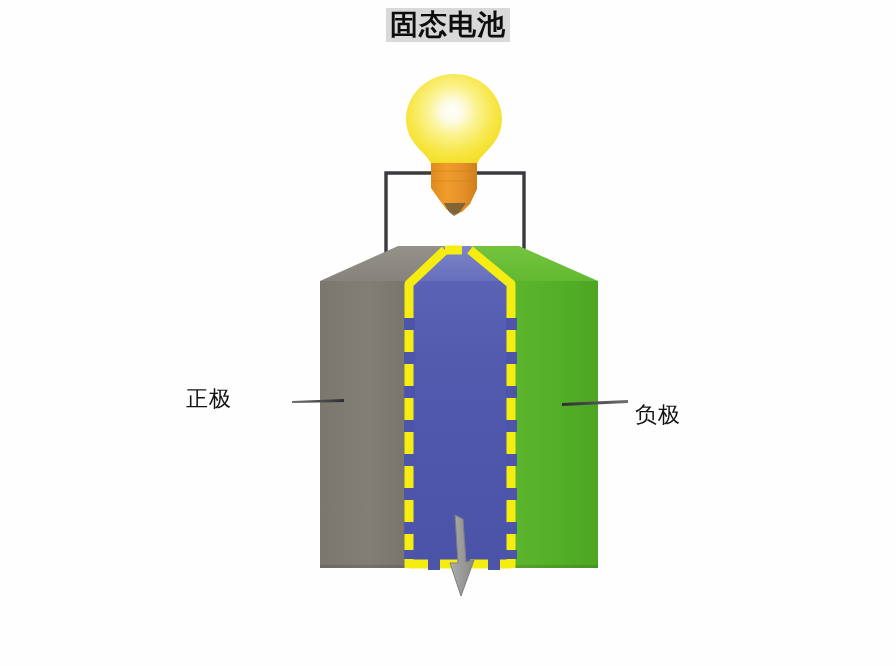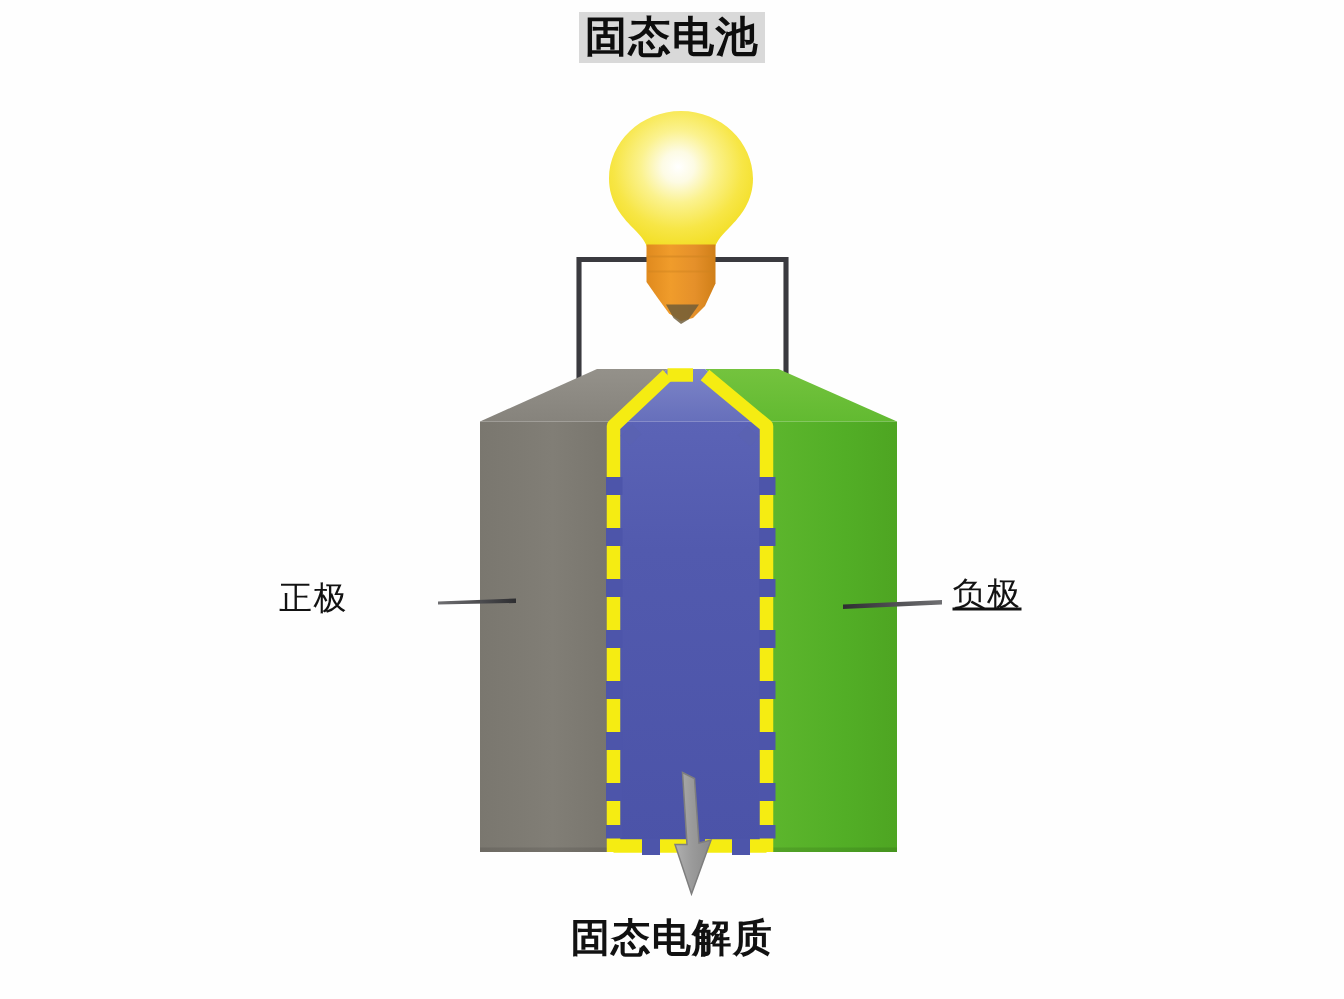--- a/index.html
+++ b/index.html
@@ -63,21 +63,21 @@
   
   .elabel {
     position: absolute;
     font-size: 22px;
     font-weight: normal;
     color: #121212;
     letter-spacing: 1px;
     white-space: nowrap;
   }
   #label-cathode { left: 186px; top: 384px; }
-  #label-anode  { left: 635px; top: 381px; text-decoration: underline; }
+  #label-anode  { left: 635px; top: 400px; }
 
   
   svg#scene {
     position: absolute;
     left: 0; top: 0;
     width: 896px;
     height: 666px;
     display: block;
   }
 </style>
@@ -239,17 +239,14 @@
                L474,560
                L461,596
                L450,563
                L458,563 Z" fill="url(#arrowGrad)" stroke="#7e7e7e" stroke-width="1"></path>
     </g>
   </svg>
 
   <div class="elabel" id="label-cathode">正极</div>
   <div class="elabel" id="label-anode">负极</div>
 
-  <div class="caption">
-    <span>固态电解质</span>
-  </div>
 
 </div>
 
 </body></html>

